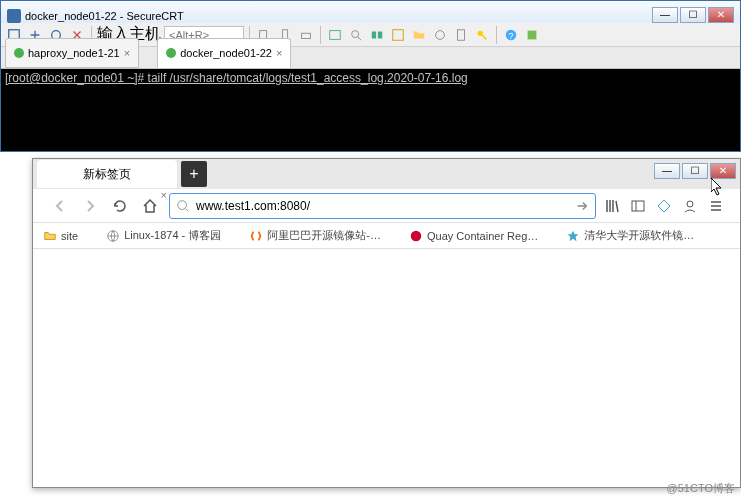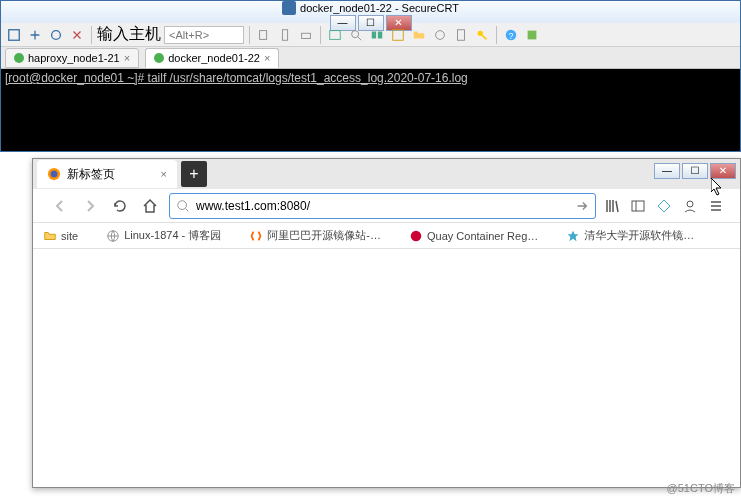--- a/index.html
+++ b/index.html
@@ -1,48 +1,48 @@
 <!DOCTYPE html>
 <html><head>
 <meta charset="utf-8">
 <style>
 * { box-sizing: border-box; margin: 0; padding: 0; font-family: "Microsoft YaHei", Tahoma, sans-serif; }
 body { background: #fff; width: 741px; height: 500px; overflow: hidden; position: relative; }
 
 
 .crt-window { position: absolute; top: 0; left: 0; width: 741px; border: 1px solid #3a6ea5; }
-.crt-titlebar { background: linear-gradient(#f7fbff, #e0ecf9); height: 22px; display: flex; align-items: center; font-size: 11px; padding: 0 6px; justify-content: space-between; flex-direction: column; }
+.crt-titlebar { background: linear-gradient(#f7fbff, #e0ecf9); height: 22px; display: flex; align-items: flex-end; font-size: 11px; padding: 0 6px; justify-content: space-between; }
 .crt-titlebar .left { display: flex; align-items: center; gap: 4px; }
 .crt-titlebar .icon-app { width: 14px; height: 14px; background: #3a6ea5; border-radius: 2px; }
 .crt-titlebar .wincontrols { display: flex; gap: 2px; }
 .winbtn { width: 26px; height: 16px; background: linear-gradient(#fefefe,#d8e4f0); border: 1px solid #8aa5c9; display: flex; align-items: center; justify-content: center; font-size: 10px; line-height: 1; }
 .winbtn.close { background: linear-gradient(#e79a9a,#c05050); color: #fff; }
 
 .crt-menubar { background: #f0f0f0; height: 20px; display: flex; align-items: center; font-size: 11px; gap: 10px; padding: 0 6px; border-bottom: 1px solid #d0d0d0; }
 
 .crt-toolbar { background: #f0f0f0; height: 24px; display: flex; align-items: center; gap: 3px; padding: 0 4px; border-bottom: 1px solid #d0d0d0; }
 .tb-btn { width: 18px; height: 18px; display: flex; align-items: center; justify-content: center; border: 1px solid transparent; }
 .tb-btn svg { width: 14px; height: 14px; }
 .tb-sep { width: 1px; height: 18px; background: #c0c0c0; margin: 0 2px; }
 .tb-input { border: 1px solid #c0c0c0; font-size: 11px; padding: 1px 4px; width: 80px; height: 18px; }
 
 .crt-tabs { background: #eaeaea; height: 22px; display: flex; align-items: end; padding: 0 4px; border-bottom: 1px solid #c0c0c0; }
-.crt-tab { height: 20px; padding: 0 8px; font-size: 11px; display: flex; align-items: center; gap: 4px; border: 1px solid #c0c0c0; background: #f4f4f4; border-top-left-radius: 3px; border-top-right-radius: 3px; margin-right: 6px; }
+.crt-tab { height: 30px; padding: 0 8px; font-size: 11px; display: flex; align-items: center; gap: 4px; border: 1px solid #c0c0c0; background: #f4f4f4; border-top-left-radius: 3px; border-top-right-radius: 3px; margin-right: 18px; }
 .crt-tab.active { background: #fff; border-bottom: 1px solid #fff; }
 .status-dot { width: 10px; height: 10px; border-radius: 50%; }
 .status-dot.green { background: #4caf50; }
 .tab-x { font-size: 11px; color: #777; }
 
 .terminal { background: #000; color: #c0c0c0; font-family: "Courier New", monospace; font-size: 12px; height: 82px; padding: 2px 4px; white-space: pre; overflow: hidden; text-decoration: underline; }
 .prompt-user { color: #c0c0c0; }
 
 
 .ff-window { position: absolute; top: 158px; left: 32px; width: 709px; height: 330px; border: 1px solid #888; background: #fff; box-shadow: 0 2px 6px rgba(0,0,0,0.3); }
 .ff-tabbar { background: #e8e8e8; height: 30px; display: flex; align-items: center; padding: 0 4px; position: relative; }
-.ff-tab { background: #fff; height: 28px; display: flex; align-items: center; gap: 6px; padding: 0 10px; border-top-left-radius: 4px; border-top-right-radius: 4px; font-size: 12px; min-width: 140px; }
+.ff-tab { background: #fff; height: 28px; display: flex; align-items: center; gap: 6px; padding: 0 10px; border-top-left-radius: 4px; border-top-right-radius: 4px; font-size: 12px; min-width: 140px; flex-direction: column; }
 .ff-tab .fav { width: 14px; height: 14px; }
 .ff-newtab { width: 26px; height: 26px; display: flex; align-items: center; justify-content: center; background: #333; color: #fff; font-size: 16px; margin-left: 4px; border-radius: 2px; }
 .ff-wincontrols { position: absolute; right: 4px; top: 4px; display: flex; gap: 2px; }
 
 .ff-toolbar { height: 34px; display: flex; align-items: center; gap: 8px; padding: 0 16px; border-bottom: 1px solid #e0e0e0; }
 .ff-navbtn { width: 22px; height: 22px; display: flex; align-items: center; justify-content: center; color: #555; }
 .ff-navbtn.disabled { color: #bbb; }
 .ff-urlbar { flex: 1; height: 26px; border: 1px solid #5294e2; border-radius: 3px; display: flex; align-items: center; padding: 0 6px; gap: 6px; }
 .ff-urlbar input { border: none; outline: none; flex: 1; font-size: 12px; }
 .ff-right { display: flex; gap: 10px; align-items: center; }

